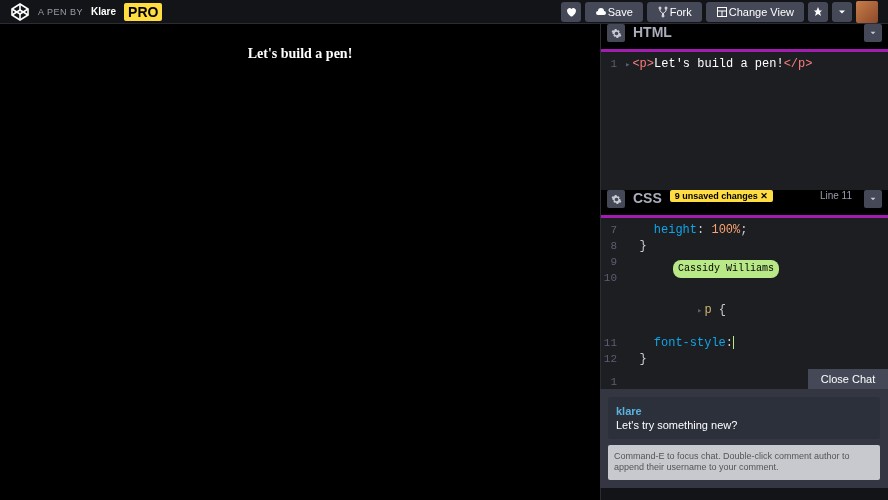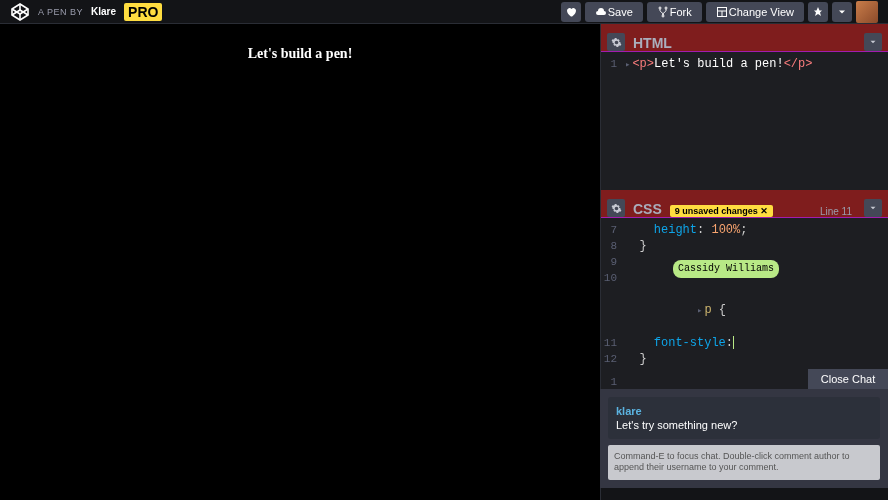--- a/index.html
+++ b/index.html
@@ -12,21 +12,21 @@
 .author { font-size: 10px; color: #fff; font-weight: 600; }
 .pro-badge { background: #ffdd40; color: #000; font-size: 14px; font-weight: 700; padding: 1px 4px; border-radius: 2px; }
 .top-right { display: flex; align-items: center; gap: 4px; }
 .btn { background: #444857; color: #fff; border: none; border-radius: 3px; padding: 3px 10px; font-size: 11px; display: flex; align-items: center; gap: 1px; cursor: pointer; height: 20px; }
 .btn-icon { width: 20px; justify-content: center; padding: 3px 0; }
 .avatar { width: 22px; height: 22px; border-radius: 2px; background: linear-gradient(135deg,#c97d4a,#8b4a2a); }
 .main { display: flex; height: 476px; }
 .preview { flex: 1; background: #000; display: flex; justify-content: center; padding-top: 22px; }
 .preview-text { color: #fff; font-size: 14px; font-family: Georgia, serif; font-weight: bold; }
 .panels { width: 288px; display: flex; flex-direction: column; border-left: 1px solid #2a2d35; position: relative; }
-.panel-header { background: #7f1d1d; height: 28px; display: flex; align-items: flex-end; padding: 0 6px; gap: 8px; border-bottom: 1px solid #a21caf; }
+.panel-header { background: #000000; height: 28px; display: flex; align-items: flex-start; padding: 0 6px; gap: 8px; border-bottom: 3px solid #a21caf; }
 .gear-btn { width: 18px; height: 18px; background: #444857; border-radius: 2px; display: flex; align-items: center; justify-content: center; cursor: pointer; }
 .panel-title { font-size: 14px; font-weight: 600; color: #aaaebc; }
 .unsaved-badge { background: #ffdd40; color: #000; font-size: 9px; padding: 1px 5px; border-radius: 2px; font-weight: 600; }
 .line-info { margin-left: auto; font-size: 10px; color: #9b9dad; }
 .chevron-btn { width: 18px; height: 18px; background: #444857; border-radius: 2px; display: flex; align-items: center; justify-content: center; cursor: pointer; margin-left: 4px; }
 .editor { background: #1d1e22; font-family: 'Courier New', monospace; font-size: 12px; padding: 4px 0; overflow: hidden; }
 .editor-line { display: flex; min-height: 16px; line-height: 16px; }
 .gutter { width: 24px; text-align: right; padding-right: 8px; color: #5a5f73; font-size: 11px; user-select: none; }
 .code { flex: 1; white-space: pre; position: relative; }
 .tag { color: #fc7d7d; }

